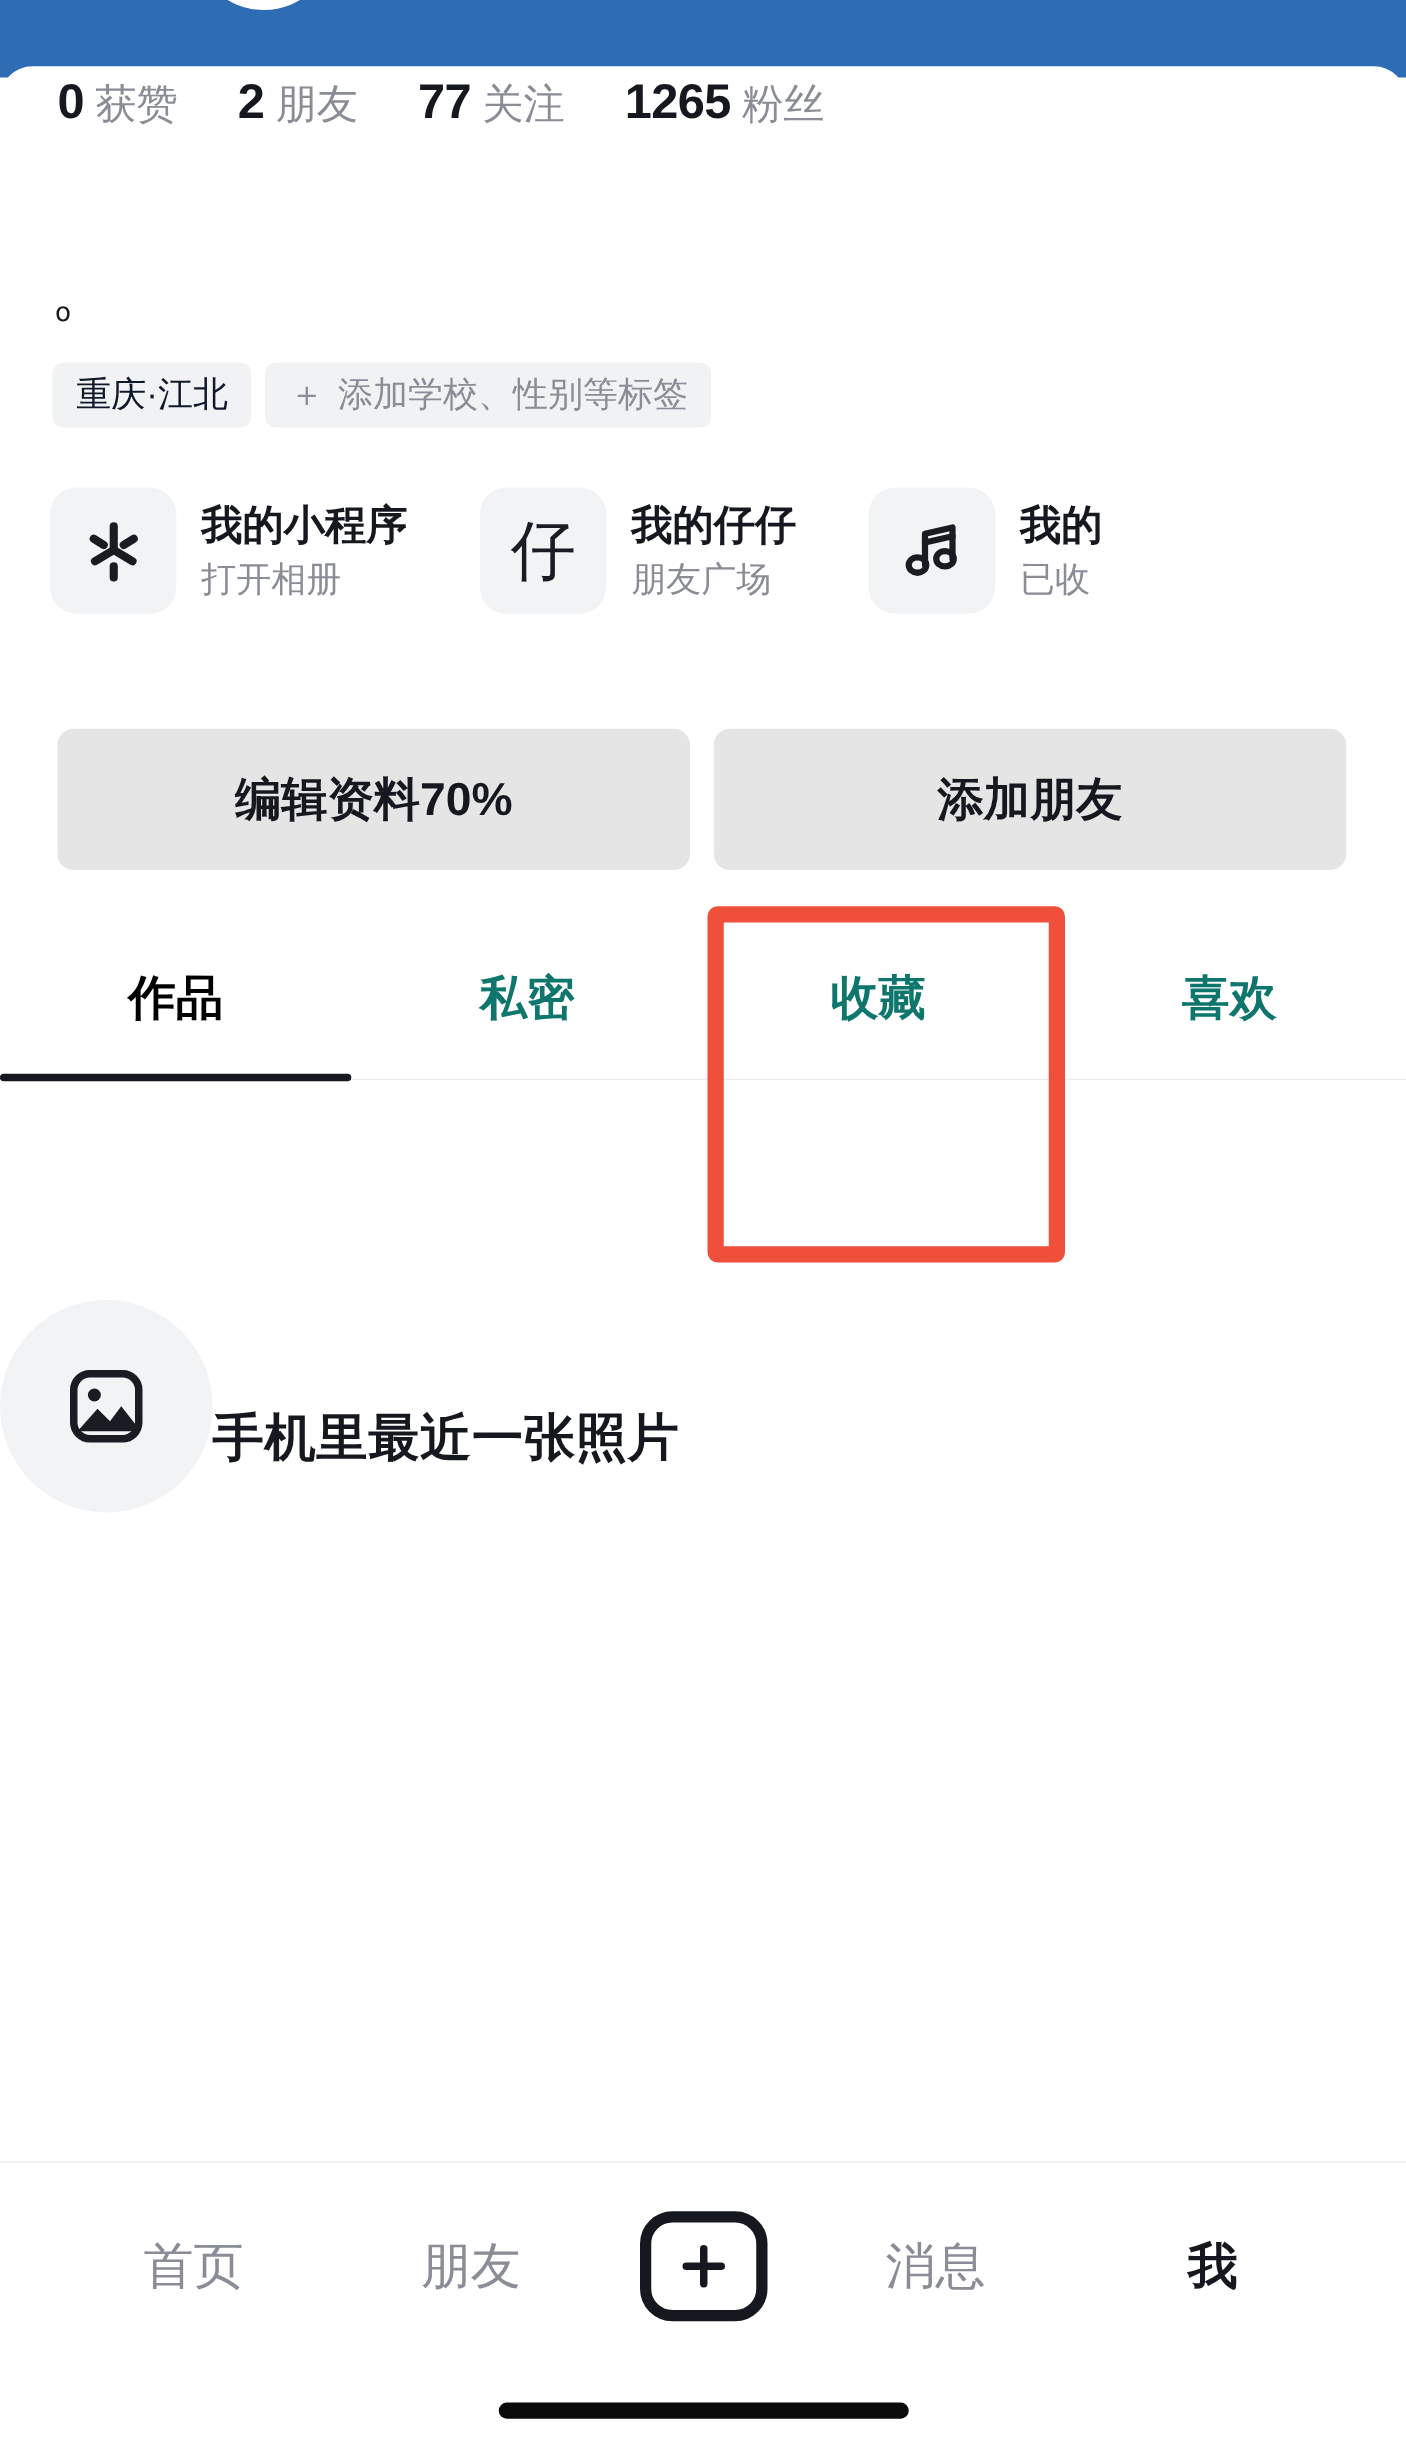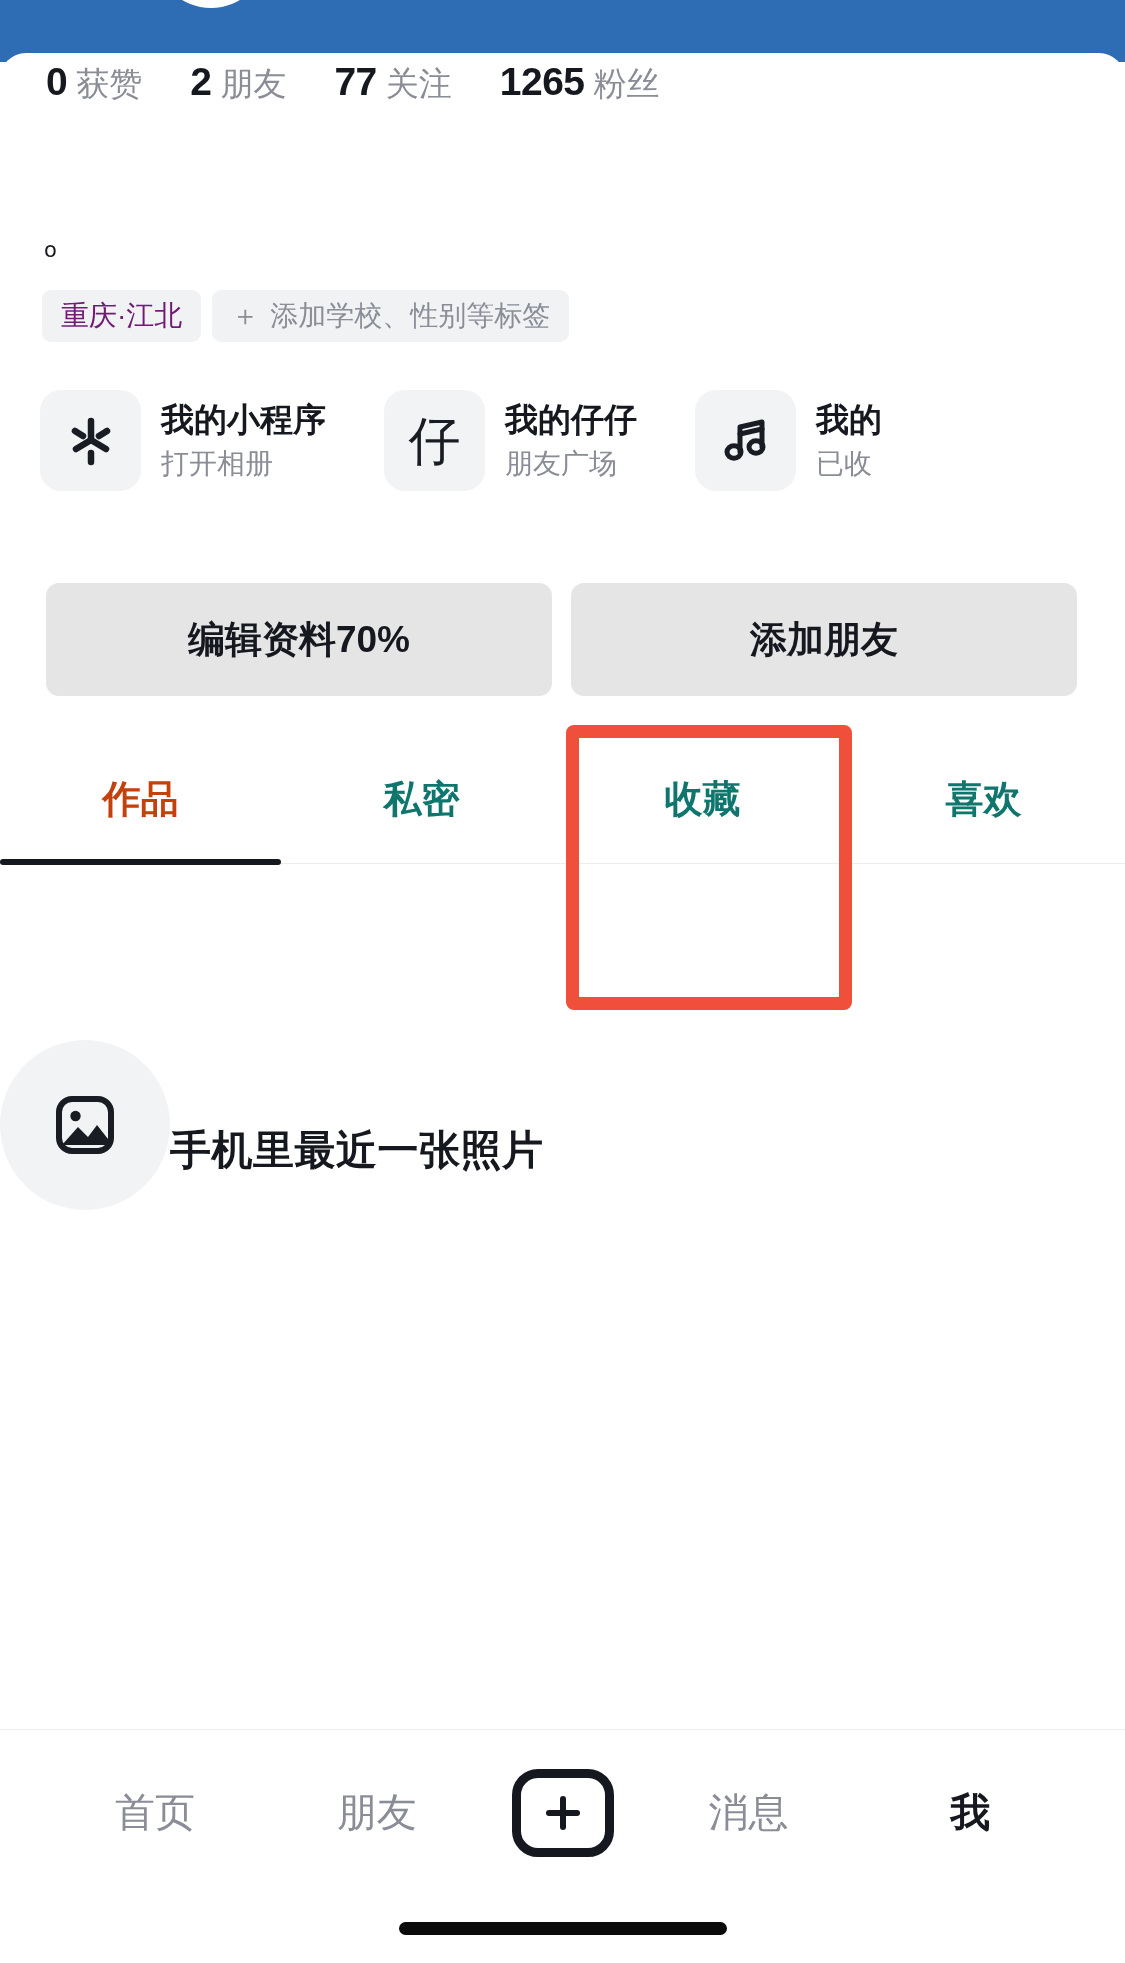--- a/index.html
+++ b/index.html
@@ -92,21 +92,21 @@
     align-items: center;
   }
   .chip {
     background: #F1F2F4;
     border-radius: 9px;
     height: 52px;
     display: flex;
     align-items: center;
     padding: 0 19px;
     font-size: 28px;
-    color: #701a75;
+    color: #0f172a;
     margin-right: 11px;
     white-space: nowrap;
   }
   .chip.muted { color: #8A8D96; }
   .chip .plus {
     font-size: 28px;
     color: #8A8D96;
     margin-right: 11px;
     line-height: 1;
     font-family: "DejaVu Sans", sans-serif;
@@ -203,21 +203,21 @@
     flex: 0 0 auto;
     width: 281px;
     text-align: center;
     font-size: 38px;
     color: #0f766e;
     font-weight: 700;
     cursor: pointer;
     line-height: 128px;
   }
   .tab.active {
-    color: #c2410c;
+    color: #000000;
     font-weight: 700;
   }
   .tabs-divider {
     position: absolute;
     left: 0;
     top: 128px;
     width: 1125px;
     height: 1px;
     background: #ECEDEF;
   }

